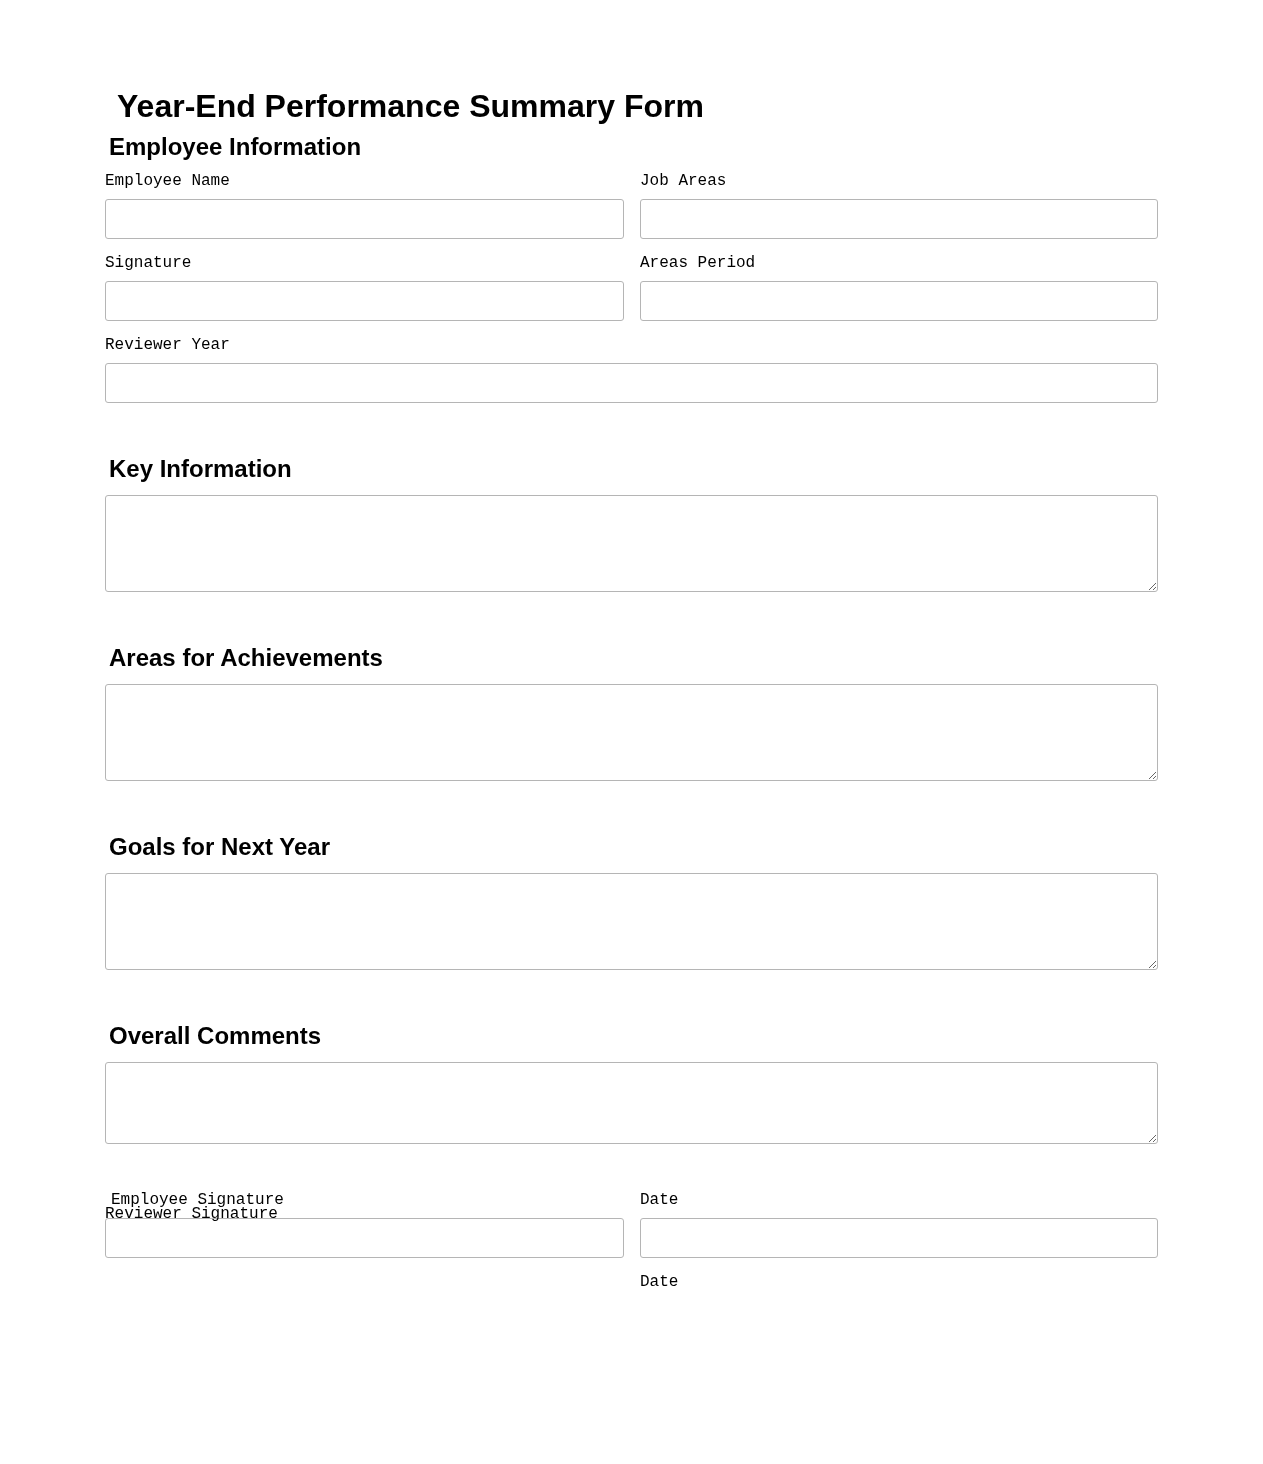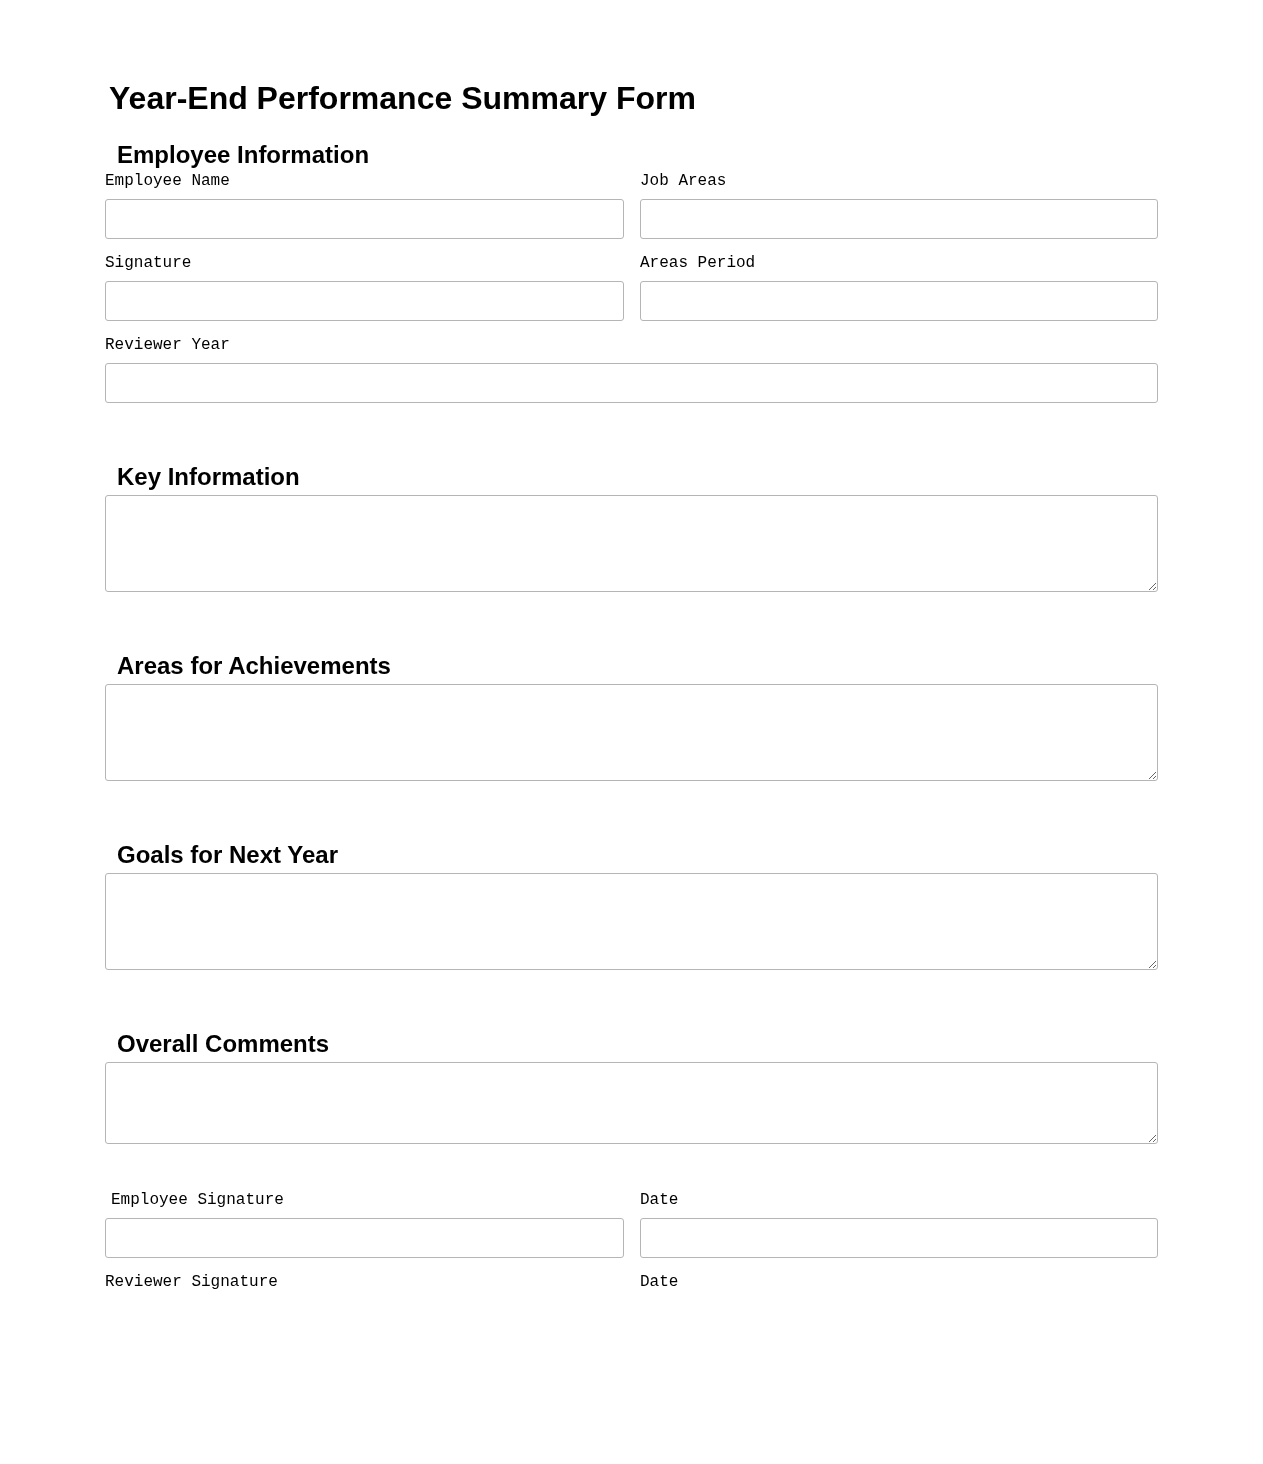--- a/index.html
+++ b/index.html
@@ -2,25 +2,25 @@
 <html><head>
   <meta charset="utf-8">
   <style>
     html, body { margin: 0; padding: 0; background: #ffffff; }
     body {
       width: 1263px; height: 1464px; overflow: hidden;
       font-family: "Liberation Sans", sans-serif; color: #000;
     }
     .page { position: absolute; left: 105px; top: 0; width: 1053px; }
     h1 {
-      position: absolute; top: 74px; left: 0; margin: 4px;
+      position: absolute; top: 74px; left: 0; margin: 12px;
       font-size: 32px; font-weight: bold; line-height: 40px; white-space: nowrap;
     }
     h2 {
-      position: absolute; left: 0; margin: 12px;
+      position: absolute; left: 0; margin: 4px;
       font-size: 24px; font-weight: bold; line-height: 30px; white-space: nowrap;
     }
     label.lbl {
       position: absolute; font-size: 16px; line-height: 20px; white-space: nowrap; font-family: Liberation Mono, monospace;
     }
     .inp {
       position: absolute; box-sizing: border-box; height: 40px;
       border: 1px solid #b5b5b5; border-radius: 3px; background: #fff;
       font-family: "Liberation Sans", sans-serif; font-size: 16px; padding: 8px; margin: 0;
     }
@@ -68,15 +68,15 @@
 
   <h2 style="top:1017px">Overall Comments</h2>
   <textarea class="ta" style="top: 1062px; height: 82px;"></textarea>
 
   <label class="lbl" style="left:6px; top:1190px">Employee Signature</label>
   <input class="inp col-l" style="top: 1218px;" type="text" value="">
 
   <label class="lbl" style="left:535px; top:1190px">Date</label>
   <input class="inp col-r" style="top: 1218px;" type="text" value="">
 
-  <label class="lbl" style="left:0; top:1272px">Reviewer Signature</label>
+  <label class="lbl" style="left:0; top:1204px">Reviewer Signature</label>
   <label class="lbl" style="left:535px; top:1272px">Date</label>
 </div>
 
 </body></html>

